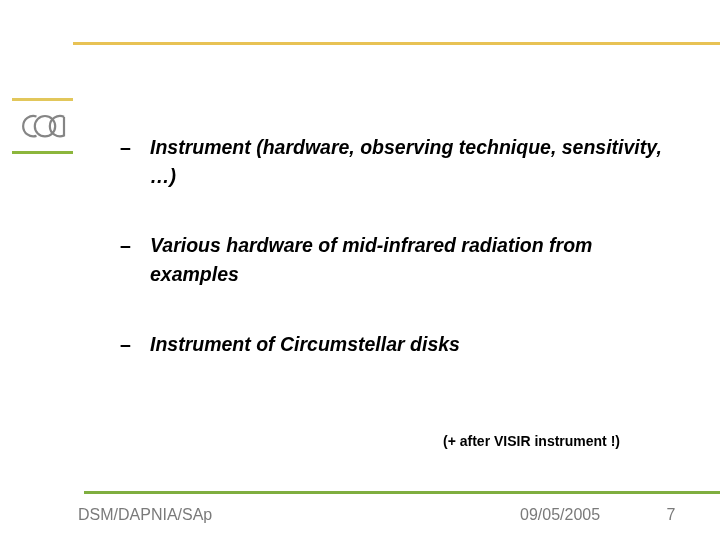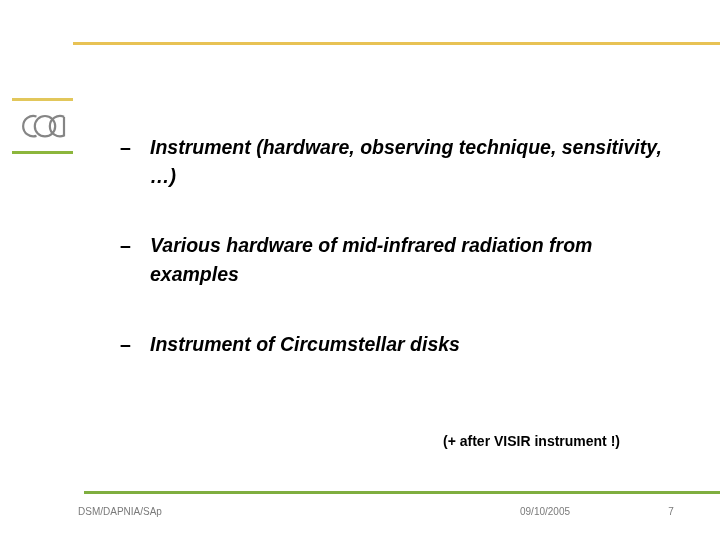--- a/index.html
+++ b/index.html
@@ -120,21 +120,21 @@
     height: 3px;
     background: #7FAE3F;
   }
   .footer {
     position: absolute;
     top: 506px;
     left: 0;
     width: 636px;
     height: 18px;
     color: #7A7A7A;
-    font-size: 10px;
+    font-size: 16px;
   }
   .footer-left {
     position: absolute;
     left: 78px;
     top: 0;
     white-space: nowrap;
   }
   .footer-date {
     position: absolute;
     left: 520px;
@@ -186,17 +186,17 @@
     <span class="dash">–</span>
     <span class="txt">Instrument of Circumstellar disks</span>
   </div>
 
   <div class="closing">(+ after VISIR instrument !)</div>
 
   <div class="rule-bottom"></div>
 
   <div class="footer">
     <span class="footer-left">DSM/DAPNIA/SAp</span>
-    <span class="footer-date">09/10/2005</span>
+    <span class="footer-date">09/05/2005</span>
     <span class="footer-page">7</span>
   </div>
 
 </div>
 
 </body></html>

